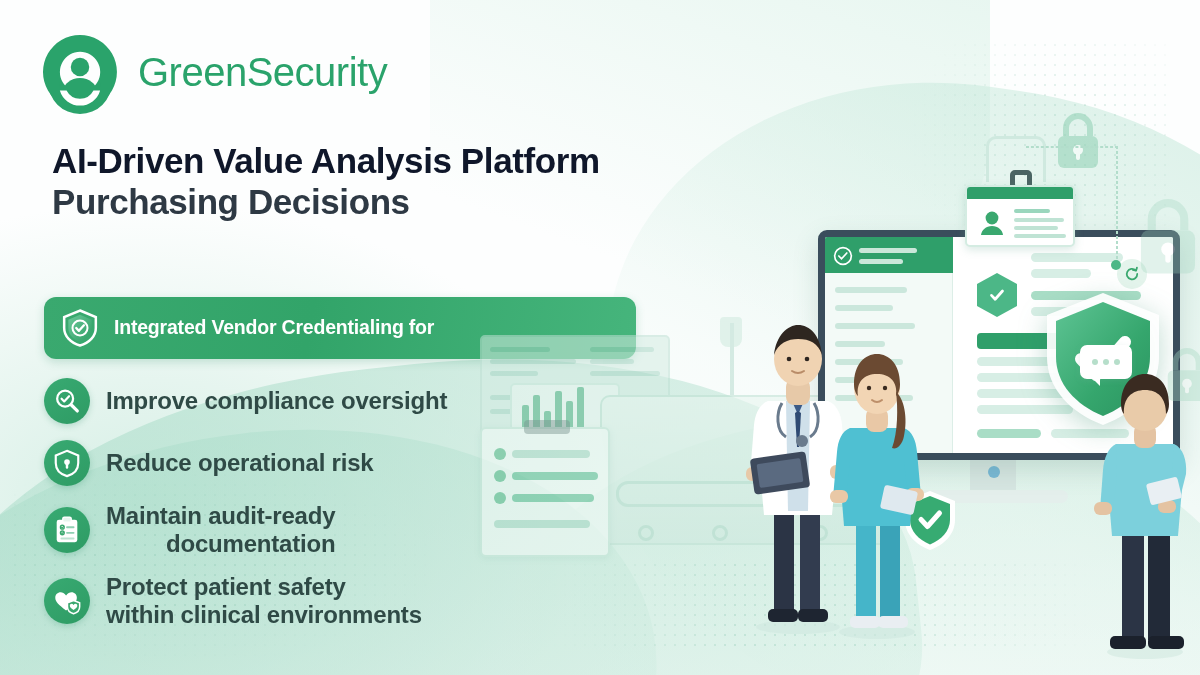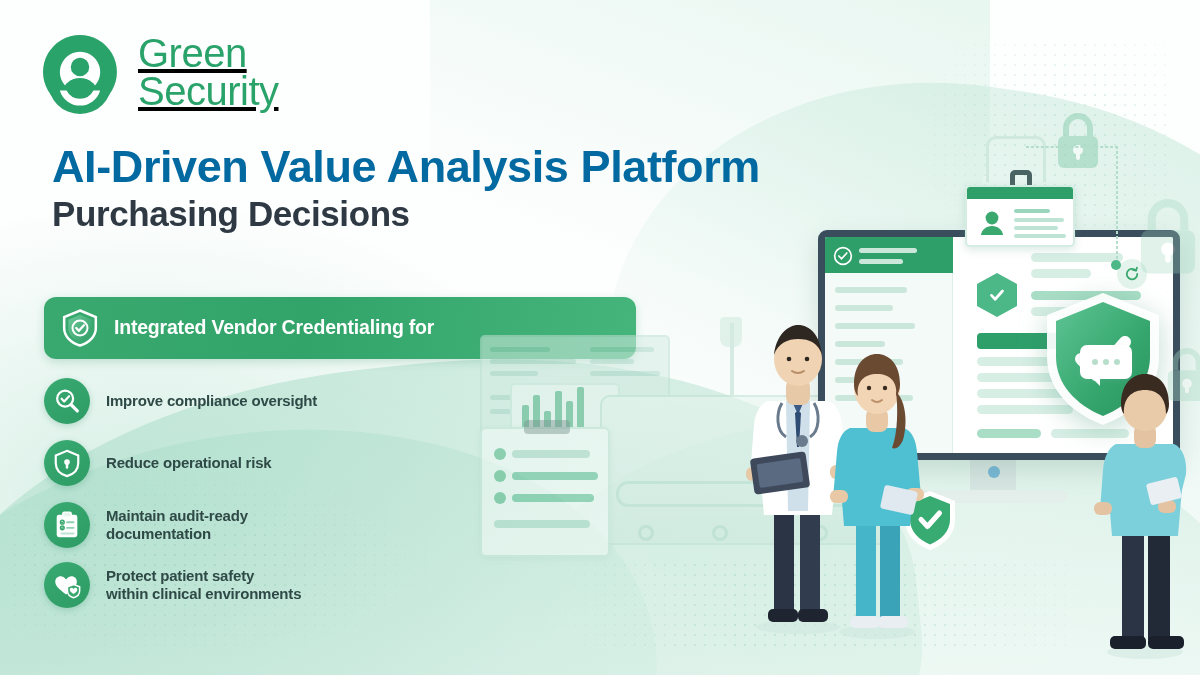--- a/index.html
+++ b/index.html
@@ -68,29 +68,29 @@
   .dots-b { right:30px; top:40px; width:260px; height:250px; opacity:.45;
             -webkit-mask-image:radial-gradient(ellipse at 60% 40%, #000 25%, transparent 72%);
             mask-image:radial-gradient(ellipse at 60% 40%, #000 25%, transparent 72%); }
   .dots-c { left:540px; top:560px; width:560px; height:90px; opacity:.55;
             -webkit-mask-image:linear-gradient(90deg, transparent, #000 35%, #000 65%, transparent);
             mask-image:linear-gradient(90deg, transparent, #000 35%, #000 65%, transparent); }
 
   
   .logo-row { position:absolute; left:38px; top:30px; display:flex; align-items:center; gap:16px; }
   .logo-mark { width:84px; height:84px; flex:0 0 84px; }
-  .logo-words { display:flex; flex-direction:column; line-height:.96;text-decoration:underline; }
+  .logo-words { display:flex; flex-direction:row; line-height:.96; }
   .logo-words span {
     font-size:40px; font-weight:400; color:#2aa36b; letter-spacing:-.5px;
   }
 
   
   .headline { position:absolute; left:52px; top:140px; width:760px; }
   .headline .l1 {
-    font-size:45px; font-weight:bold; color:#0369a1; letter-spacing:-.4px;
+    font-size:35px; font-weight:bold; color:#0f172a; letter-spacing:-.4px;
     line-height:1.18; white-space:nowrap;
   }
   .headline .l2, .headline .l3 {
     font-size:35px; font-weight:bold; color:#2e3944; letter-spacing:-.4px;
     line-height:1.18; white-space:nowrap;
   }
 
   
   .banner {
     position:absolute; left:44px; top:297px;
@@ -103,30 +103,30 @@
   }
   .banner-icon { width:40px; height:40px; flex:0 0 40px; }
   .banner-text {
     color:#ffffff; font-size:19.5px; font-weight:bold; line-height:1.22;
     letter-spacing:-.2px;
   }
 
   
   .bullets { position:absolute; left:44px; top:378px; width:540px; }
   .bullet { display:flex; align-items:center; gap:16px; margin-bottom:16px; }
-  .bullet:nth-child(3) { margin-bottom:14px; }
+  .bullet:nth-child(3) { margin-bottom:14px;text-align:right; }
   .bullet-icon {
     width:46px; height:46px; flex:0 0 46px; border-radius:50%;
     background:linear-gradient(145deg, #38aa72, #2e9b64);
     box-shadow:0 2px 6px rgba(40,140,100,.25);
     display:flex; align-items:center; justify-content:center;
   }
   .bullet-icon svg { width:30px; height:30px; }
   .bullet-text {
-    font-size:15px; font-weight:bold; color:#2f4a46; line-height:1.18; letter-spacing:-.2px;
+    font-size:24px; font-weight:bold; color:#2f4a46; line-height:1.18; letter-spacing:-.2px;
   }
 
   
   .illus { position:absolute; left:470px; top:90px; width:730px; height:585px; }
 
   
   .ward {
     position:absolute; left:10px; top:245px; width:420px; height:230px;
     opacity:.55;
   }

